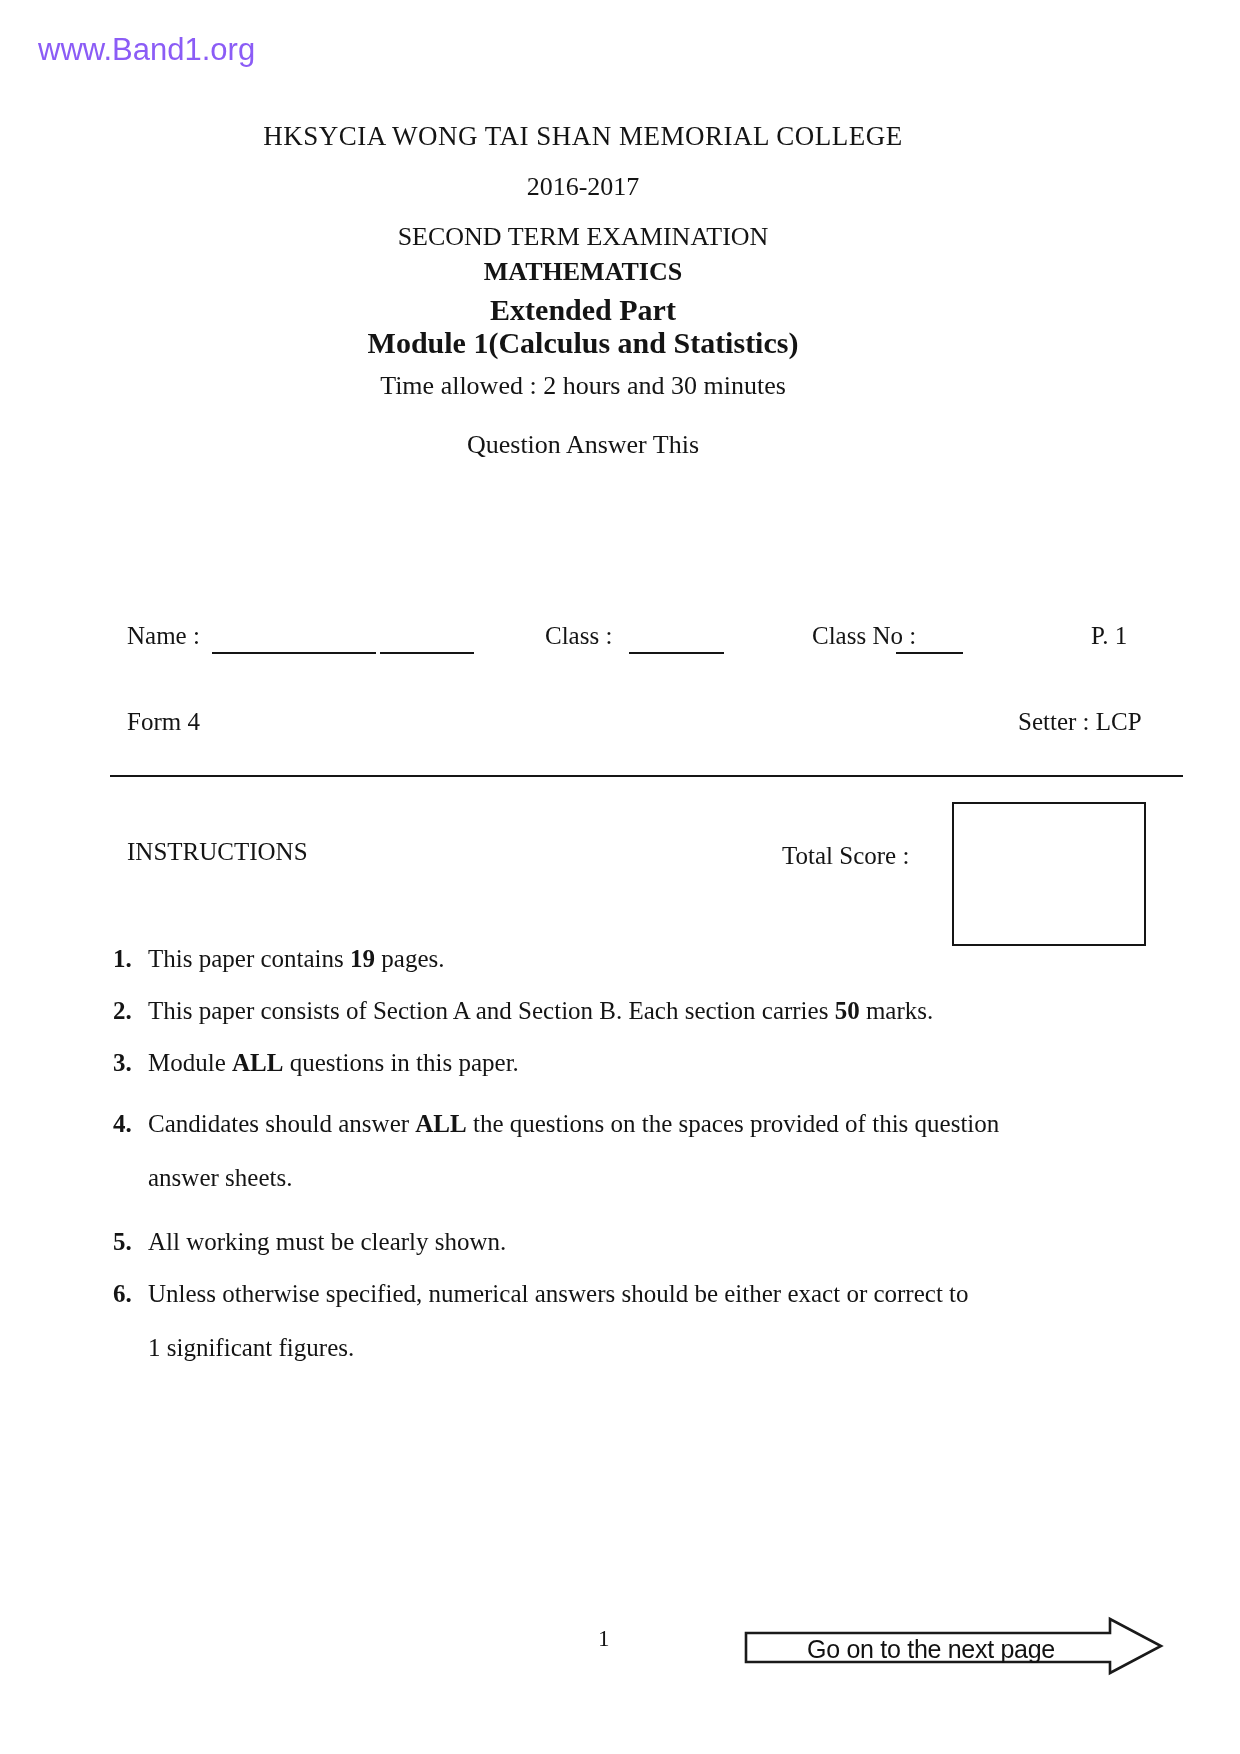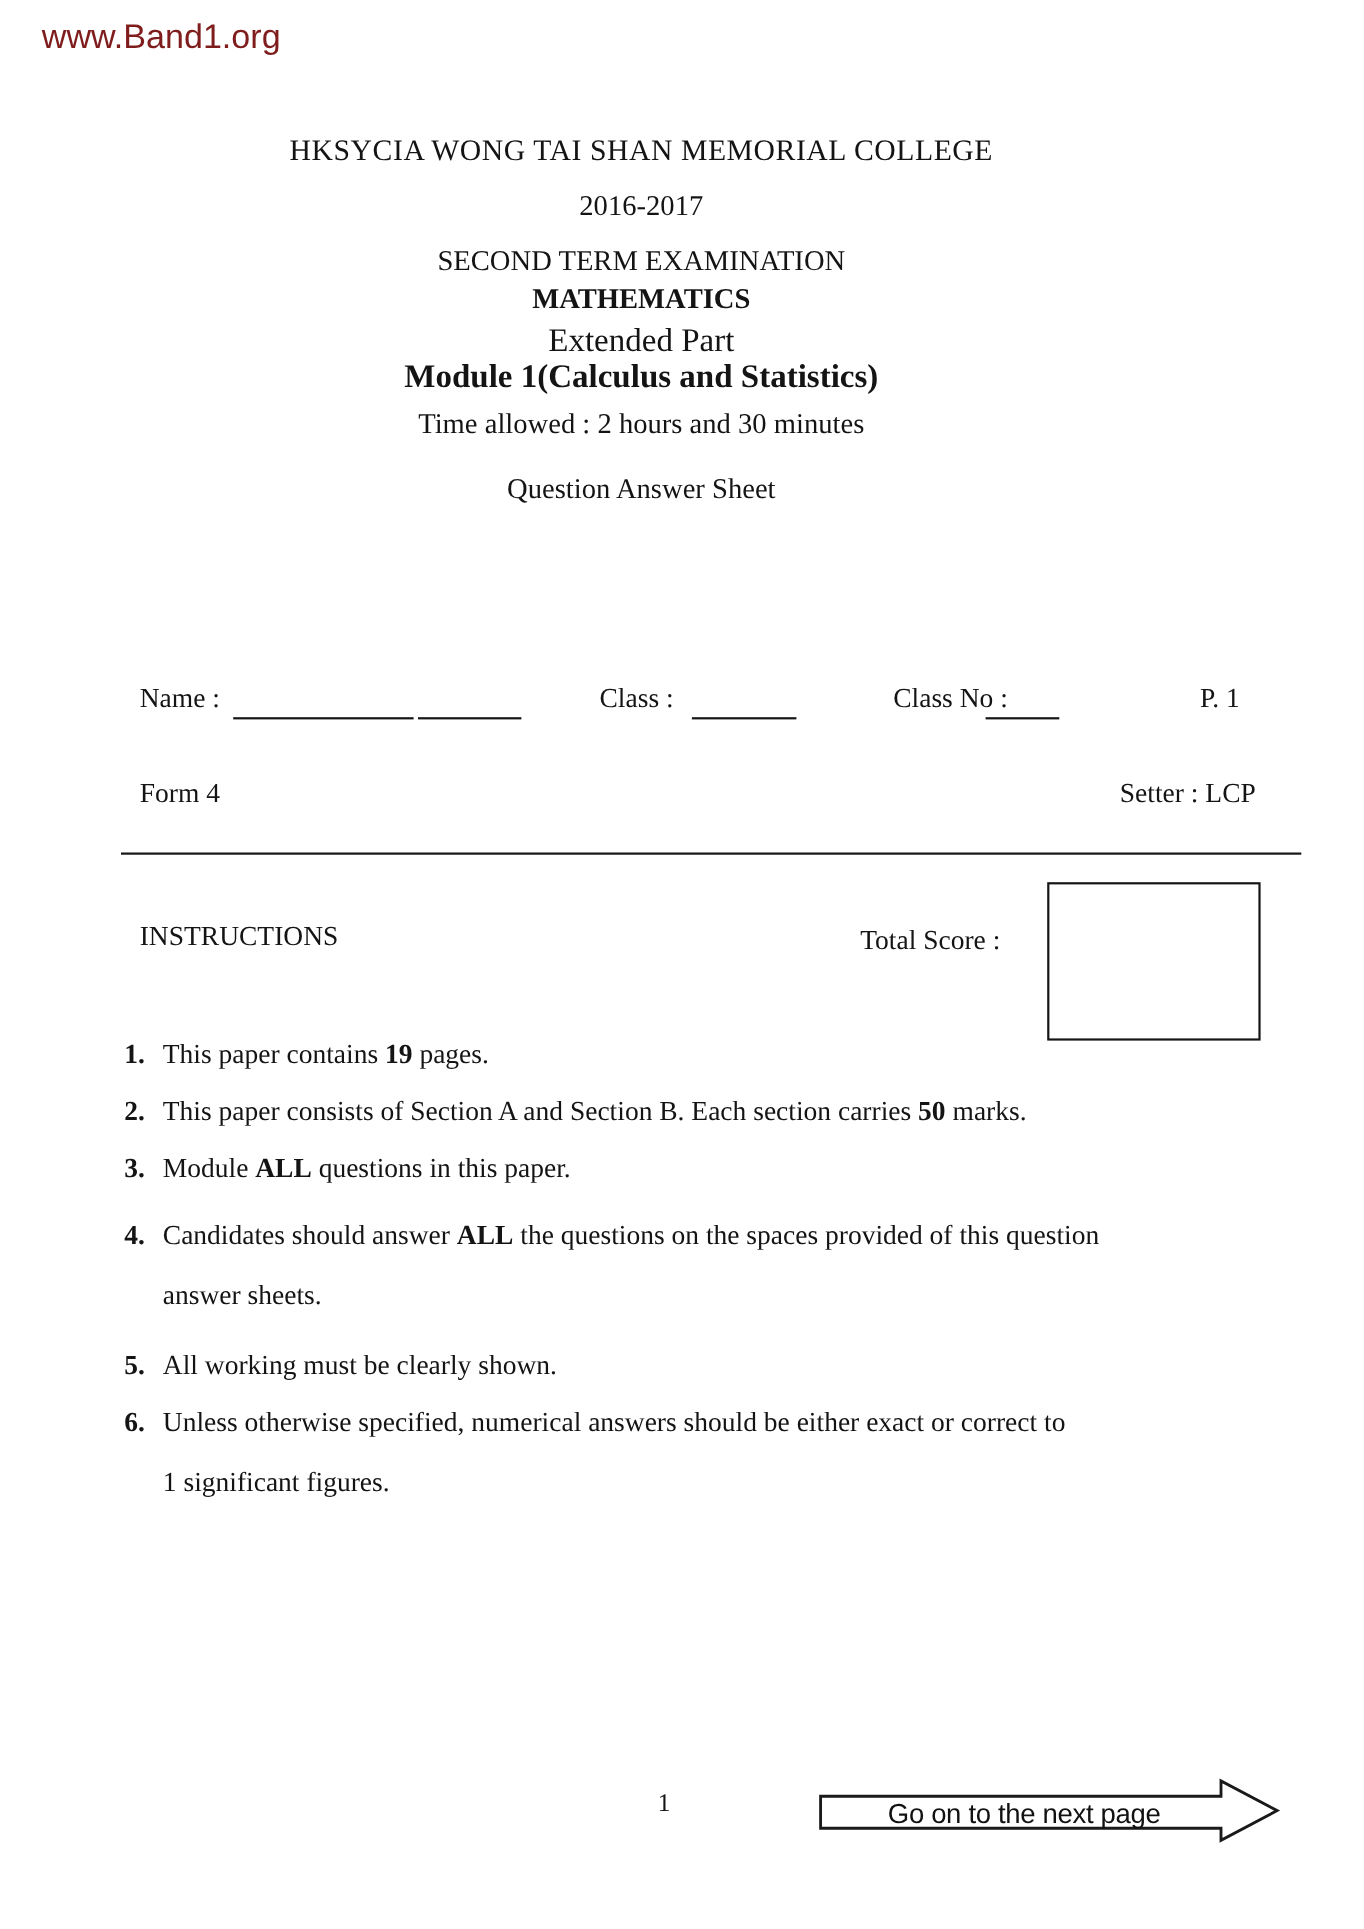--- a/index.html
+++ b/index.html
@@ -9,26 +9,26 @@
     margin:0 auto;
     background:#ffffff;
     color:#141414;
     font-family:"Liberation Serif", serif;
     overflow:hidden;
   }
   .abs{position:absolute;white-space:nowrap;}
   .sans{font-family:"Liberation Sans", sans-serif;}
   .b{font-weight:bold;}
   .center-block{left:0;width:1166px;text-align:center;}
-  .watermark{left:38px;top:16px;font-size:31px;color:#7f1d1d;}
+  .watermark{left:38px;top:32px;font-size:31px;color:#8b5cf6;}
   .college{top:121px;font-size:27px;letter-spacing:0.5px;}
   .year{top:172px;font-size:26px;}
   .exam{top:222px;font-size:26px;}
   .subject{top:257px;font-size:26px;font-weight:bold;}
-  .part{top:293px;font-size:30px;font-weight:normal;}
+  .part{top:293px;font-size:30px;font-weight:bold;}
   .module{top:326px;font-size:30px;font-weight:bold;}
   .time{top:371px;font-size:26px;}
   .qas{top:430px;font-size:26px;}
   .body-text{font-size:25px;}
   .blank{display:inline-block;height:30px;border-bottom:2px solid #151515;vertical-align:baseline;}
   .rule{left:110px;top:775px;width:1073px;height:0;border-top:2.5px solid #151515;}
   .score-box{left:952px;top:802px;width:190px;height:140px;border:2.5px solid #151515;background:#fff;}
   .li-row{position:absolute;left:113px;display:flex;font-size:25px;}
   .li-num{font-weight:bold;width:35px;flex:0 0 35px;}
   .li-text{white-space:nowrap;}
@@ -47,21 +47,21 @@
 
   <div class="abs sans watermark">www.Band1.org</div>
 
   <div class="abs center-block college">HKSYCIA WONG TAI SHAN MEMORIAL COLLEGE</div>
   <div class="abs center-block year">2016-2017</div>
   <div class="abs center-block exam">SECOND TERM EXAMINATION</div>
   <div class="abs center-block subject">MATHEMATICS</div>
   <div class="abs center-block part">Extended Part</div>
   <div class="abs center-block module">Module 1(Calculus and Statistics)</div>
   <div class="abs center-block time">Time allowed : 2 hours and 30 minutes</div>
-  <div class="abs center-block qas">Question Answer Sheet</div>
+  <div class="abs center-block qas">Question Answer This</div>
 
   <div class="abs body-text" style="left:127px;top:622px;">Name :</div>
   <span class="abs blank" style="left:212px;top:622px;width:164px;"></span>
   <span class="abs blank" style="left:380px;top:622px;width:94px;"></span>
   <div class="abs body-text" style="left:545px;top:622px;">Class :</div>
   <span class="abs blank" style="left:629px;top:622px;width:95px;"></span>
   <div class="abs body-text" style="left:775px;top:622px;margin-left:37px;">Class No :</div>
   <span class="abs blank" style="left:896px;top:622px;width:67px;"></span>
   <div class="abs body-text" style="left:1091px;top:622px;">P. 1</div>
 

